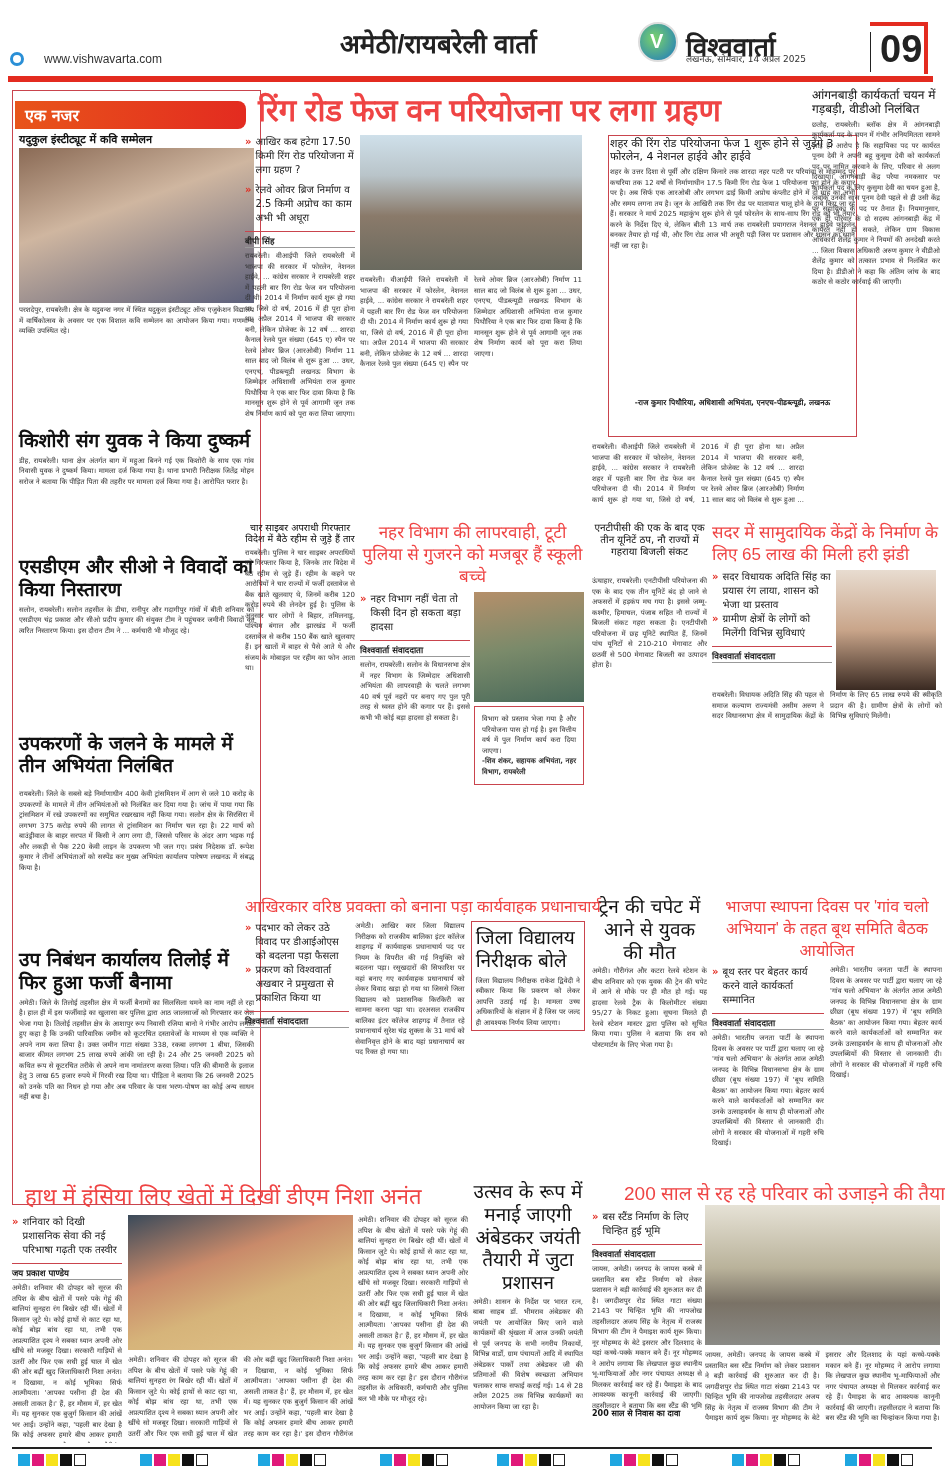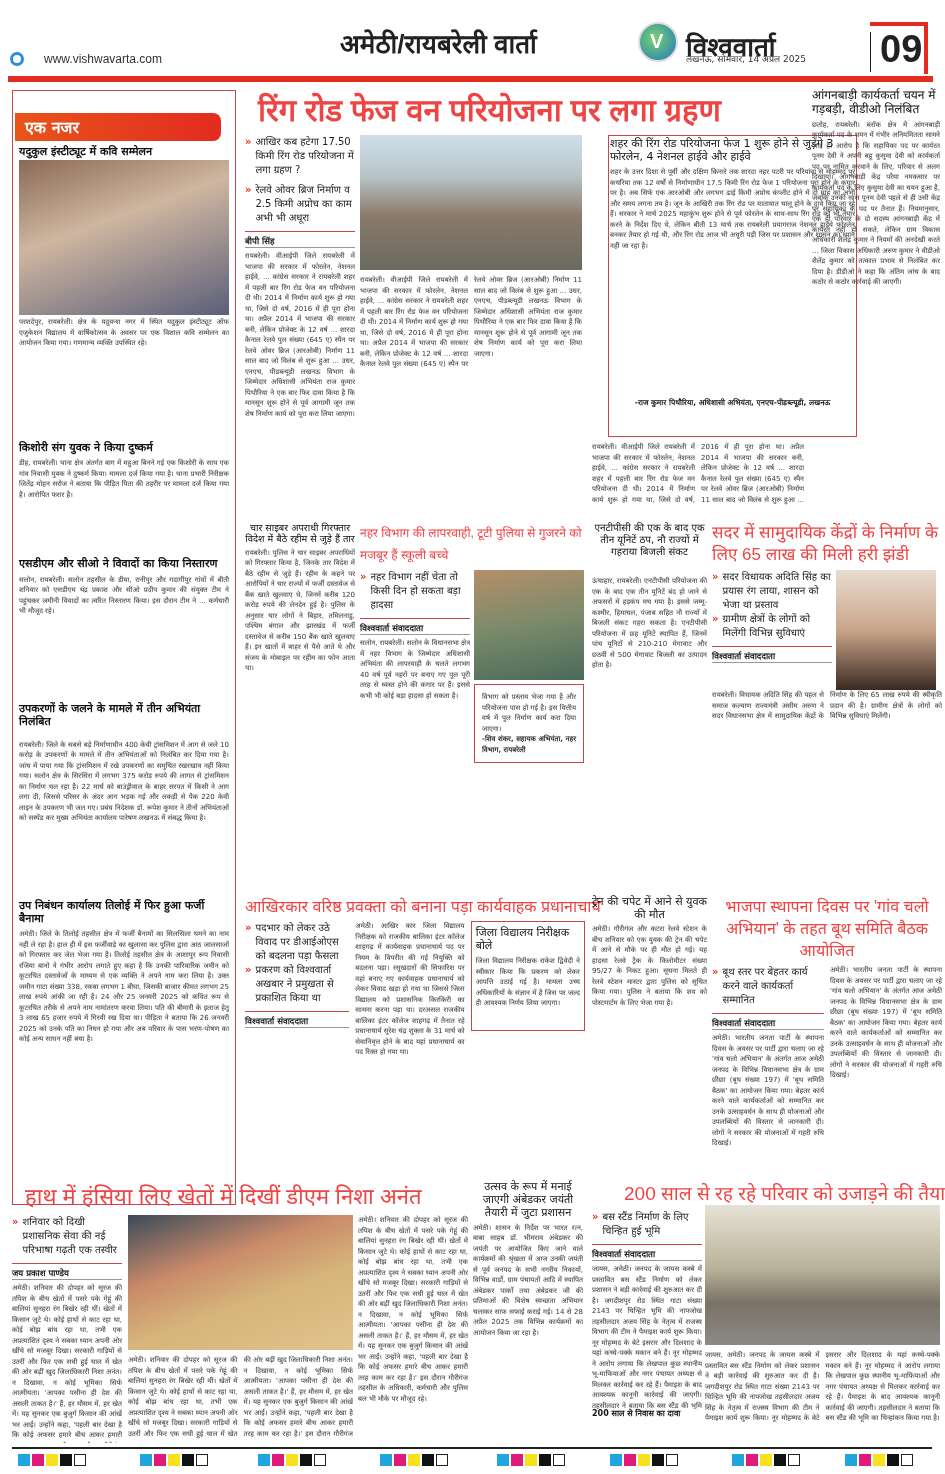--- a/index.html
+++ b/index.html
@@ -11,21 +11,21 @@
 .section-title{left:340px;top:25px;font-size:26px;font-weight:bold;color:#222;font-family:"Liberation Sans",sans-serif}
 .logo-circle{left:638px;top:22px;width:40px;height:40px;border-radius:50%;background:radial-gradient(circle at 40% 40%,#7bd36b,#1b76c2);border:2px solid #ddd}
 .logo-v{left:650px;top:30px;font-size:20px;font-weight:bold;color:#fff;font-family:"Liberation Sans",sans-serif}
 .logo-name{left:686px;top:28px;font-size:26px;font-weight:bold;color:#222}
 .dateline{left:686px;top:52px;font-size:9px;color:#333}
 .pageno{left:870px;top:22px;width:58px;height:52px;border-top:4px solid #e32b20;border-right:4px solid #e32b20;font-size:38px;font-family:"Liberation Sans",sans-serif;padding-left:10px;line-height:46px;font-weight:bold}
 .pageno::before{content:"";position:absolute;left:0;top:6px;height:40px;border-left:1px solid #222}
 .redbar{left:8px;top:76px;width:925px;height:6px;background:#e32b20}
 .box{border:1.5px solid #c9444d}
 .tag{background:linear-gradient(90deg,#e8541a,#e32b20);color:#fff;font-weight:bold;font-size:16px;padding:3px 10px;border-radius:0 8px 8px 0;margin:6px 8px 4px 8px}
-.h3{font-size:11px;font-weight:bold;color:#111;line-height:1.2}
+.h3{font-size:19px;font-weight:bold;color:#111;line-height:1.2}
 .body{font-size:7px;line-height:10.5px;color:#333;text-align:justify}
 .photo{background:linear-gradient(160deg,#8a6a55,#cfb6a0 40%,#5b5f7a);}
 .hl{font-weight:bold;color:#ef4444;font-family:Liberation Sans, sans-serif}
 .bullet{display:flex;gap:4px;font-size:10px;line-height:14px;color:#222}
 .bullet .mk{color:#e32b20;font-weight:bold}
 .redline{border-top:1.5px solid #c9444d}
 .byline{font-size:8.5px;font-weight:bold;border-bottom:1px solid #999;margin:3px 0;padding-bottom:1px}
 .col{position:absolute}
 .cmyk{position:absolute;top:1454px;display:flex;gap:2px}
 .cmyk span{width:12px;height:12px;display:inline-block}
@@ -41,21 +41,21 @@
   </div>
   <div class="abs section-title">अमेठी/रायबरेली वार्ता</div>
   <div class="abs logo-circle"></div>
   <div class="abs logo-v">V</div>
   <div class="abs logo-name">विश्ववार्ता</div>
   <div class="abs dateline">लखनऊ, सोमवार, 14 अप्रैल 2025</div>
   <div class="abs pageno">09</div>
   <div class="abs redbar"></div>
 </div>
 
-<div class="abs box" style="left:12px;top:90px;width:224px;height:1115px;padding:16px 6px">
+<div class="abs box" style="left:12px;top:90px;width:249px;height:1115px;padding:4px 6px">
   <div class="tag" style="margin-left:-4px">एक नजर</div>
   <div class="h3" style="font-size:11px;margin:2px 0">यदुकुल इंस्टीट्यूट में कवि सम्मेलन</div>
   <div class="photo" style="height:155px;margin:2px 0"></div>
   <div class="body" style="height:120px;overflow:hidden">परशदेपुर, रायबरेली। क्षेत्र के यदुवन्श नगर में स्थित यदुकुल इंस्टीट्यूट ऑफ एजुकेशन विद्यालय में वार्षिकोत्सव के अवसर पर एक विशाल कवि सम्मेलन का आयोजन किया गया। गणमान्य व्यक्ति उपस्थित रहे।</div>
   <div class="h3" style="margin:4px 0">किशोरी संग युवक ने किया दुष्कर्म</div>
   <div class="body" style="height:95px;overflow:hidden">डीह, रायबरेली। थाना क्षेत्र अंतर्गत बाग में महुआ बिनने गई एक किशोरी के साथ एक गांव निवासी युवक ने दुष्कर्म किया। मामला दर्ज किया गया है। थाना प्रभारी निरीक्षक जितेंद्र मोहन सरोज ने बताया कि पीड़ित पिता की तहरीर पर मामला दर्ज किया गया है। आरोपित फरार है।</div>
   <div class="h3" style="margin:4px 0">एसडीएम और सीओ ने विवादों का किया निस्तारण</div>
   <div class="body" style="height:115px;overflow:hidden">सलोन, रायबरेली। सलोन तहसील के डीघा, रानीपुर और गदागीपुर गांवों में बीती शनिवार को एसडीएम चंद्र प्रकाश और सीओ प्रदीप कुमार की संयुक्त टीम ने पहुंचकर जमीनी विवादों का त्वरित निस्तारण किया। इस दौरान टीम ने ... कर्मचारी भी मौजूद रहे।</div>
   <div class="h3" style="margin:12px 0">उपकरणों के जलने के मामले में तीन अभियंता निलंबित</div>
   <div class="body" style="height:155px;overflow:hidden">रायबरेली। जिले के सबसे बड़े निर्माणाधीन 400 केवी ट्रांसमिशन में आग से जले 10 करोड़ के उपकरणों के मामले में तीन अभियंताओं को निलंबित कर दिया गया है। जांच में पाया गया कि ट्रांसमिशन में रखे उपकरणों का समुचित रखरखाव नहीं किया गया। सलोन क्षेत्र के सिरसिरा में लगभग 375 करोड़ रुपये की लागत से ट्रांसमिशन का निर्माण चल रहा है। 22 मार्च को बाउंड्रीवाल के बाहर सरपत में किसी ने आग लगा दी, जिससे परिसर के अंदर आग भड़क गई और लकड़ी से पैक 220 केवी लाइन के उपकरण भी जल गए। प्रबंध निदेशक डॉ. रूपेश कुमार ने तीनों अभियंताओं को सस्पेंड कर मुख्य अभियंता कार्यालय पारेषण लखनऊ में संबद्ध किया है।</div>
@@ -89,21 +89,21 @@
 <div class="col" style="left:812px;top:88px;width:128px">
   <div class="h3" style="font-weight:normal;font-size:12px">आंगनबाड़ी कार्यकर्ता चयन में गड़बड़ी, वीडीओ निलंबित</div>
   <div class="body" style="height:395px;overflow:hidden;margin-top:3px">छतोह, रायबरेली। ब्लॉक क्षेत्र में आंगनबाड़ी कार्यकर्ता पद के चयन में गंभीर अनियमितता सामने आई है। आरोप है कि सहायिका पद पर कार्यरत पूनम देवी ने अपनी बहू कुसुमा देवी को कार्यकर्ता पद पर नामित करवाने के लिए, परिवार से अलग दिखाया। आंगनबाड़ी केंद्र परैया नमकसार पर कार्यकर्ता पद के लिए कुसुमा देवी का चयन हुआ है, जबकि उनकी सास पूनम देवी पहले से ही उसी केंद्र पर सहायिका के पद पर तैनात हैं। नियमानुसार, एक ही परिवार के दो सदस्य आंगनबाड़ी केंद्र में कार्यरत नहीं हो सकते, लेकिन ग्राम विकास अधिकारी शैलेंद्र कुमार ने नियमों की अनदेखी करते ... जिला विकास अधिकारी अरुण कुमार ने वीडीओ शैलेंद्र कुमार को तत्काल प्रभाव से निलंबित कर दिया है। डीडीओ ने कहा कि अंतिम जांच के बाद कठोर से कठोर कार्रवाई की जाएगी।</div>
 </div>
 
 <div class="col" style="left:245px;top:522px;width:110px">
   <div class="h3" style="font-weight:normal;font-size:9.5px;text-align:center">चार साइबर अपराधी गिरफ्तार विदेश में बैठे रहीम से जुड़े हैं तार</div>
   <div class="body" style="height:340px;overflow:hidden;margin-top:3px">रायबरेली। पुलिस ने चार साइबर अपराधियों को गिरफ्तार किया है, जिनके तार विदेश में बैठे रहीम से जुड़े हैं। रहीम के कहने पर आरोपियों ने चार राज्यों में फर्जी दस्तावेज से बैंक खाते खुलवाए थे, जिनमें करीब 120 करोड़ रुपये की लेनदेन हुई है। पुलिस के अनुसार चार लोगों ने बिहार, तमिलनाडु, पश्चिम बंगाल और झारखंड में फर्जी दस्तावेज से करीब 150 बैंक खाते खुलवाए हैं। इन खातों में बाहर से पैसे आते थे और संजय के मोबाइल पर रहीम का फोन आता था।</div>
 </div>
 <div class="col" style="left:360px;top:522px;width:225px">
-  <div class="hl" style="font-size:12px;line-height:22px;text-align:left;font-weight:normal">नहर विभाग की लापरवाही, टूटी पुलिया से गुजरने को मजबूर हैं स्कूली बच्चे</div>
+  <div class="hl" style="font-size:17px;line-height:22px;text-align:center;font-weight:normal">नहर विभाग की लापरवाही, टूटी पुलिया से गुजरने को मजबूर हैं स्कूली बच्चे</div>
   <div style="display:flex;gap:4px;margin-top:4px">
     <div style="width:110px">
       <div class="bullet">
           <span class="mk">»</span>
           <span>नहर विभाग नहीं चेता तो किसी दिन हो सकता बड़ा हादसा</span>
         </div>
       <div class="redline" style="margin-top:6px"></div>
       <div class="byline">विश्ववार्ता संवाददाता</div>
       <div class="body" style="height:260px;overflow:hidden">सलोन, रायबरेली। सलोन के विधानसभा क्षेत्र में नहर विभाग के जिम्मेदार अधिशासी अभियंता की लापरवाही के चलते लगभग 40 वर्ष पूर्व नहरों पर बनाए गए पुल पूरी तरह से ध्वस्त होने की कगार पर हैं। इससे कभी भी कोई बड़ा हादसा हो सकता है।</div>
     </div>

